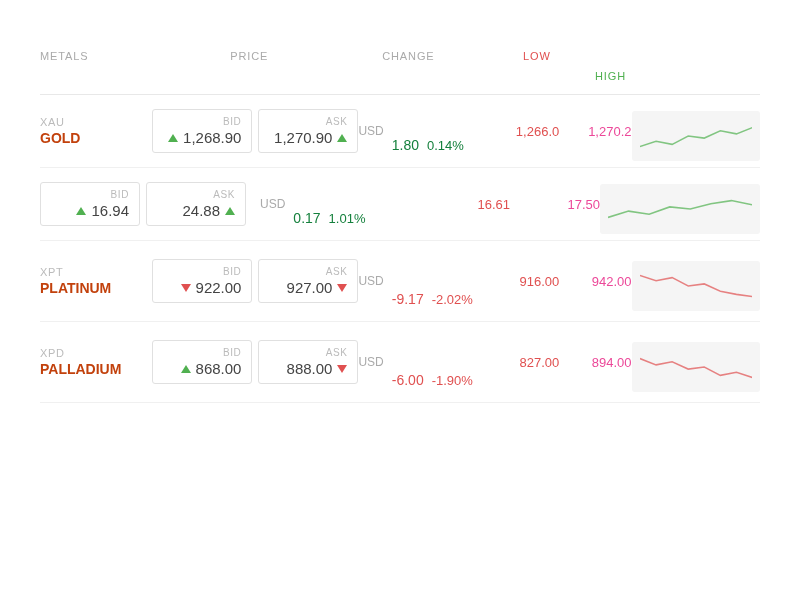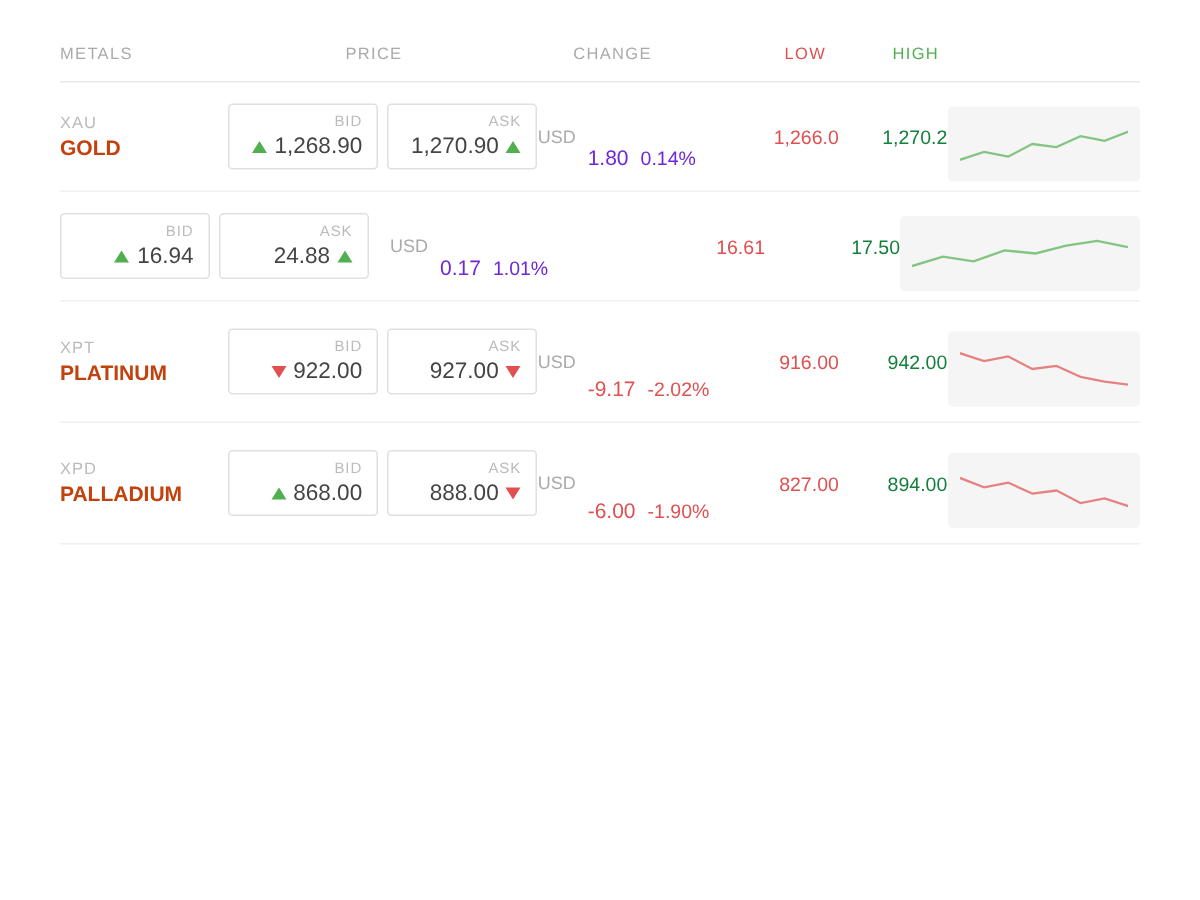--- a/index.html
+++ b/index.html
@@ -26,21 +26,21 @@
     .col-low { width: 90px; text-align: right; }
     .col-high { width: 90px; text-align: right; }
 
     .header-label {
       font-size: 11px;
       font-weight: 500;
       letter-spacing: 0.08em;
       color: #aaa;
     }
     .header-low { color: #e05050; }
-    .header-high { color: #50b050; }
+    .header-high { color: #50b050; margin-top: 40px; }
 
     .data-row {
       display: flex;
       align-items: center;
       padding: 14px 0;
       border-bottom: 1px solid #f0f0f0;
     }
     .metal-info { width: 140px; }
     .metal-code {
       font-size: 11px;
@@ -110,25 +110,25 @@
       color: #aaa;
     }
     .change-val {
       font-size: 14px;
       font-weight: 500;
     }
     .change-pct {
       font-size: 13px;
       font-weight: 500;
     }
-    .positive { color: #6d28d9; margin-top: 28px; }
+    .positive { color: #15803d; margin-top: 28px; }
     .negative { color: #e05050; margin-top: 36px; }
 
     .low-col { width: 90px; text-align: right; font-size: 13px; color: #e05050; }
-    .high-col { width: 90px; text-align: right; font-size: 13px; color: #15803d; }
+    .high-col { width: 90px; text-align: right; font-size: 13px; color: #ec4899; }
 
     .chart-col {
       width: 160px;
       height: 40px;
       position: relative;
     }
     .chart-col svg {
       width: 100%;
       height: 100%;
     }

